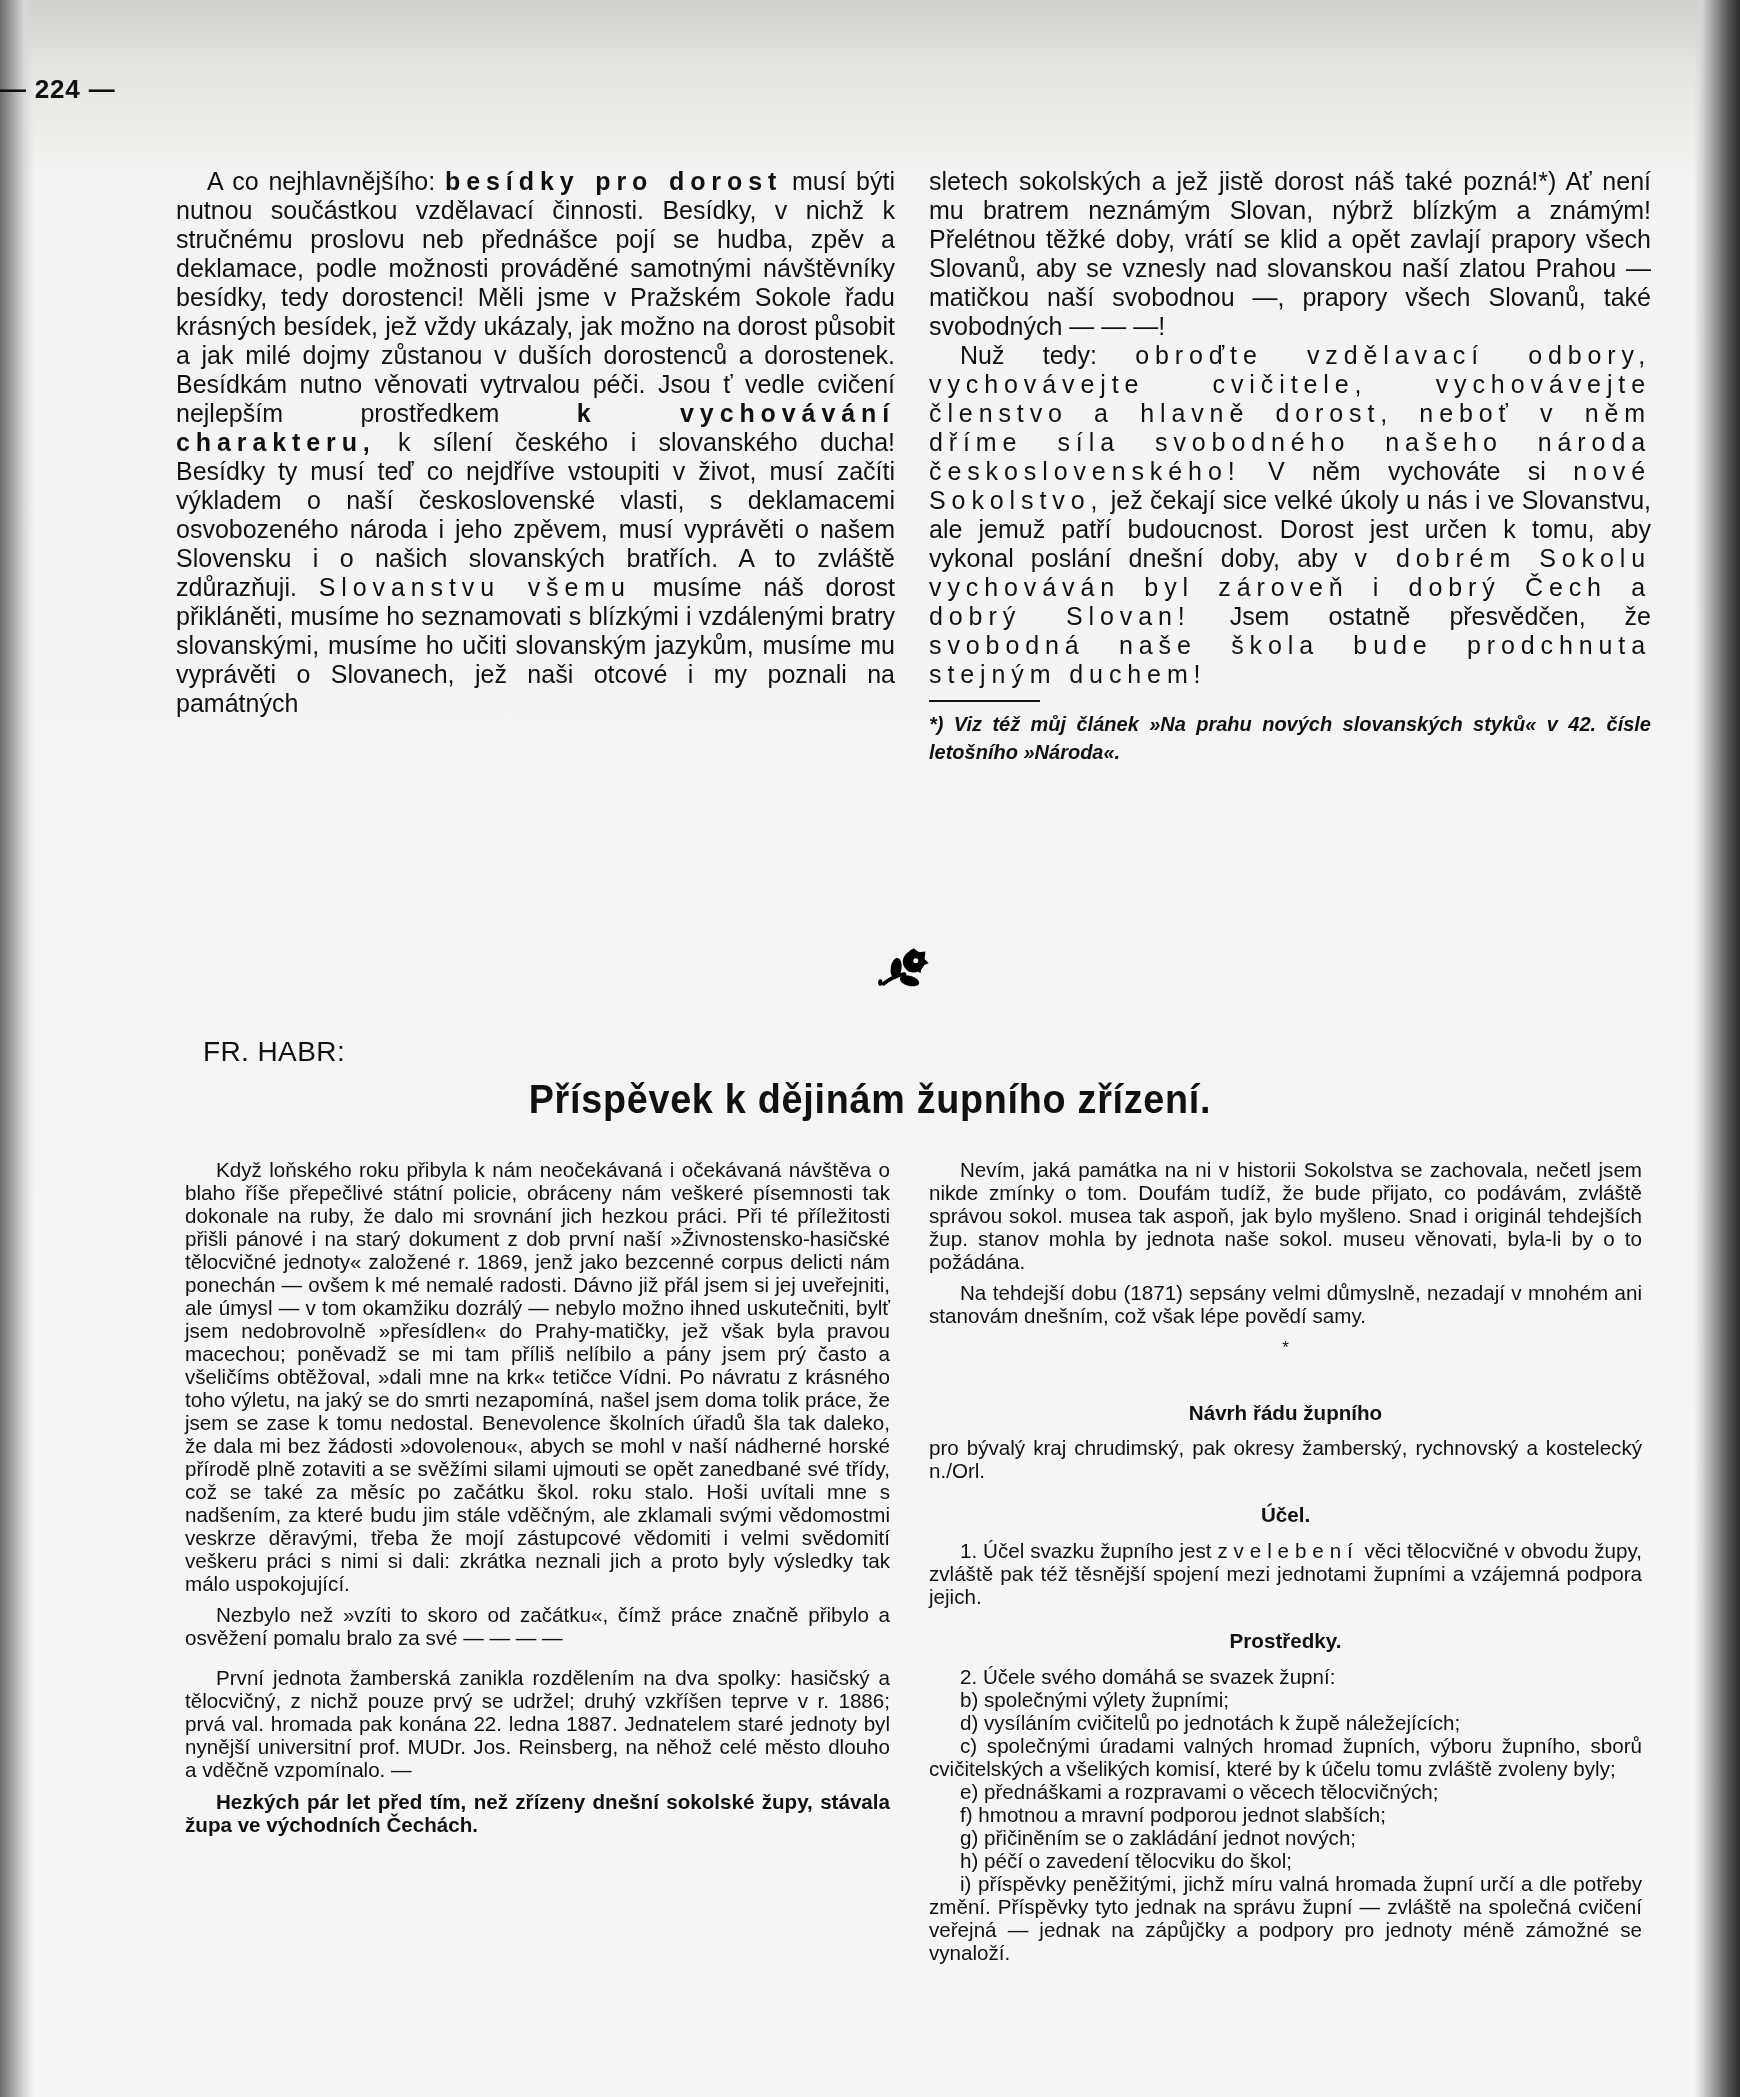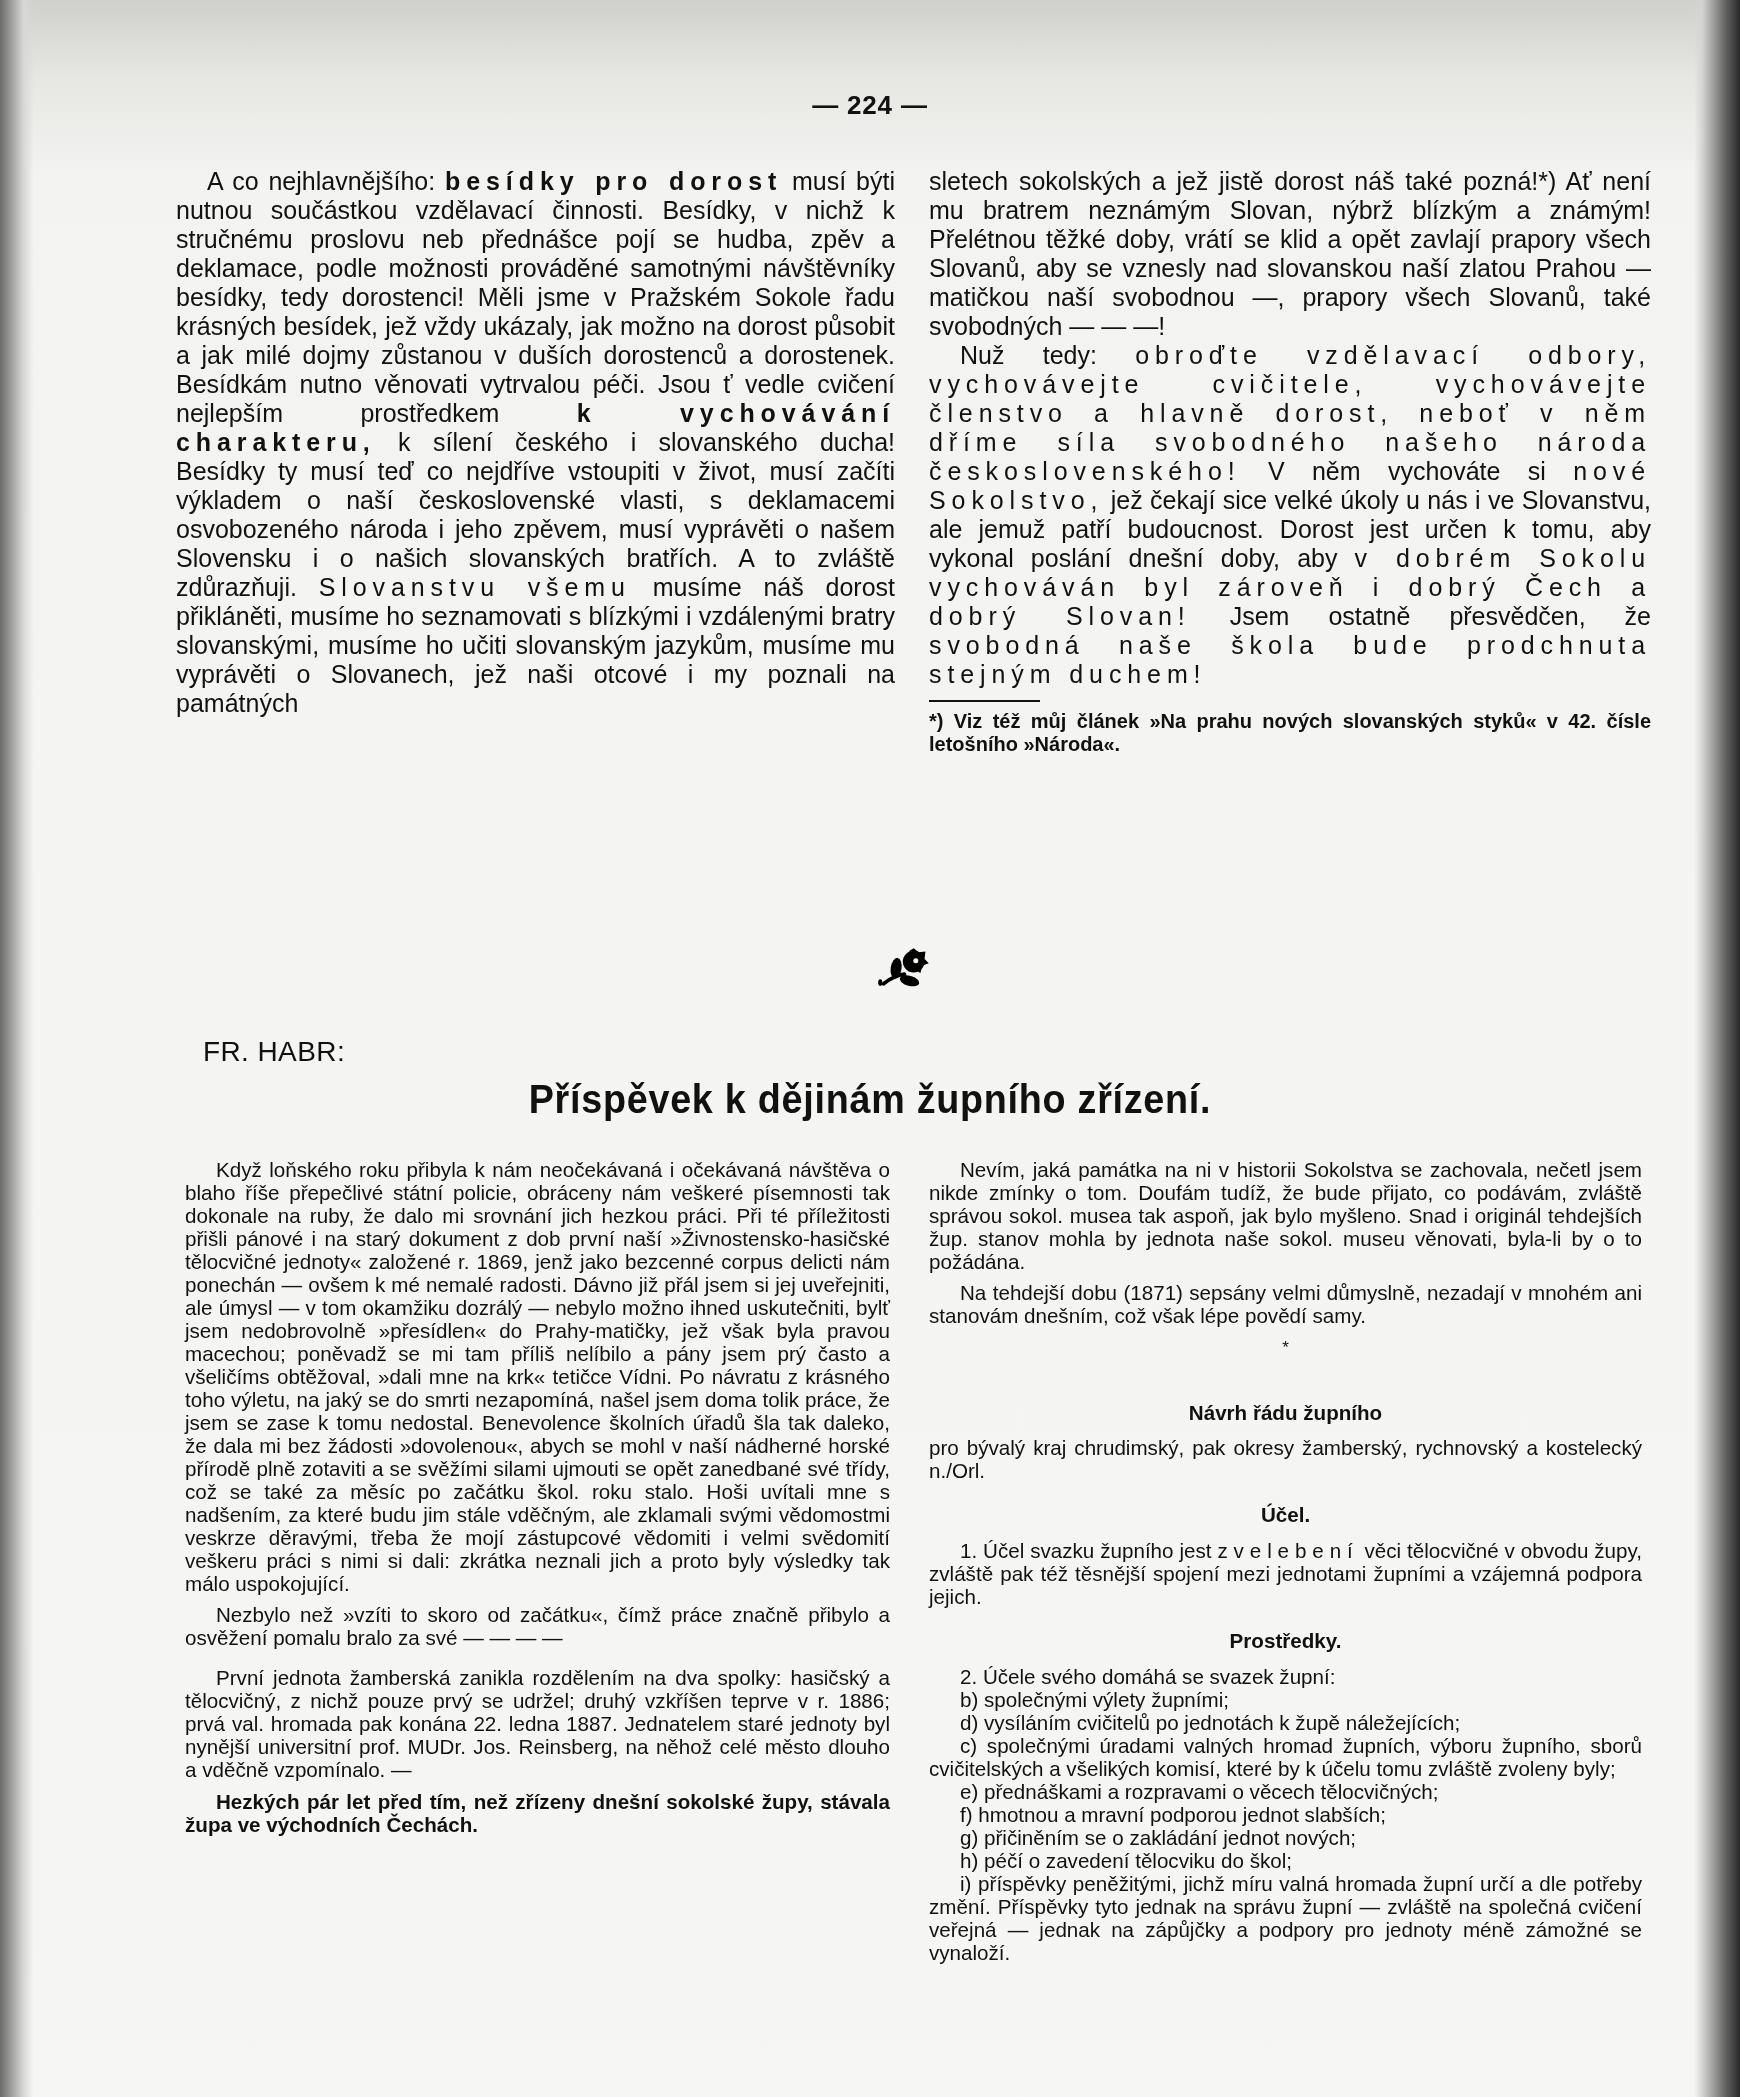--- a/index.html
+++ b/index.html
@@ -17,37 +17,37 @@
   }
   .page::before {
     content: ""; position: absolute; top: 0; bottom: 0; left: 0; width: 34px;
     background: linear-gradient(90deg, #6b6b6b, #d8d8d6 70%, transparent);
   }
   .page::after {
     content: ""; position: absolute; top: 0; bottom: 0; right: 0; width: 46px;
     background: linear-gradient(270deg, #2a2a2a 0px, #5a5a5a 12.6px, #d5d5d3 38px, transparent);
   }
   .page-number {
-    position: absolute; top: 90px; left: 0; right: 0; text-align: center;
+    position: absolute; top: 74px; left: 0; right: 0; 
     font-family: "Liberation Sans", sans-serif; font-weight: bold; font-size: 26px;
     letter-spacing: 0.8px;
   }
   .col {
     position: absolute;
     font-family: "Liberation Sans Narrow", "Liberation Sans", sans-serif;
     text-align: justify;
   }
   .top-col { font-size: 25px; line-height: 29px; }
   .top-left { left: 176px; top: 167px; width: 719px; }
   .top-right { left: 929px; top: 167px; width: 722px; }
   .col p { margin: 0; text-indent: 0; }
   .col p.ind { text-indent: 31px; }
   .sp { letter-spacing: 5.9px; }
   .footnote-rule { width: 111px; border-top: 2.1px solid #111; margin: 11px 0 7.6px 0; }
-  .footnote { font-size: 20px; line-height: 23px; font-weight: bold; text-indent: 25px; }
+  .footnote { font-size: 20px; line-height: 28px; font-weight: bold; text-indent: 25px; font-style: italic; }
   .ornament { position: absolute; left: 875px; top: 944px; width: 59px; height: 46px; }
   .author {
     position: absolute; left: 203px; top: 1036px;
     font-family: "Liberation Sans", sans-serif; font-size: 28px; letter-spacing: 0.4px;
   }
   .article-title {
     position: absolute; left: 0; right: 0; top: 1076px; text-align: center;
     font-family: "Liberation Sans", sans-serif; font-size: 41px; font-weight: bold; letter-spacing: 0.8px;
     transform: scaleX(0.92);
   }

